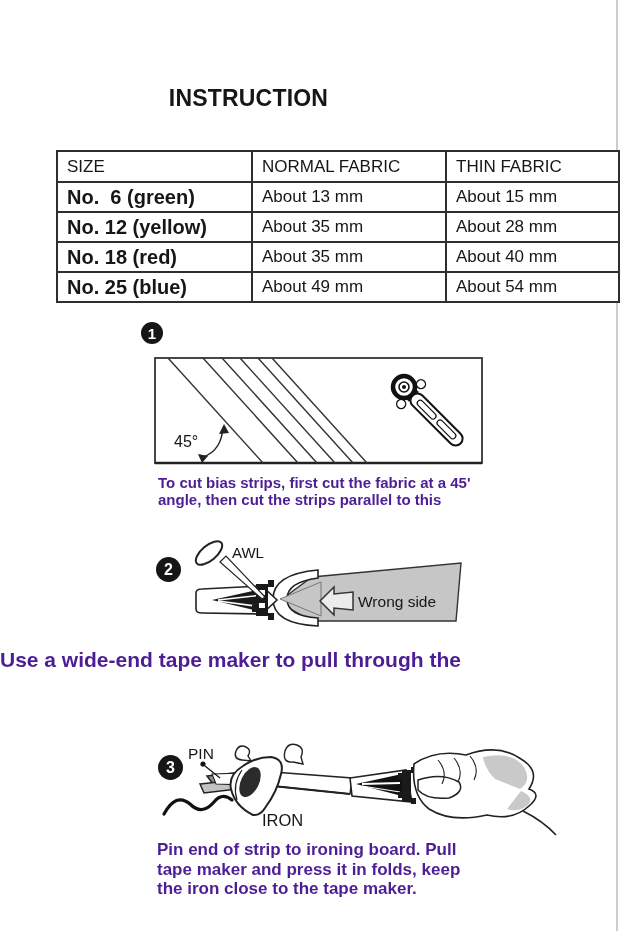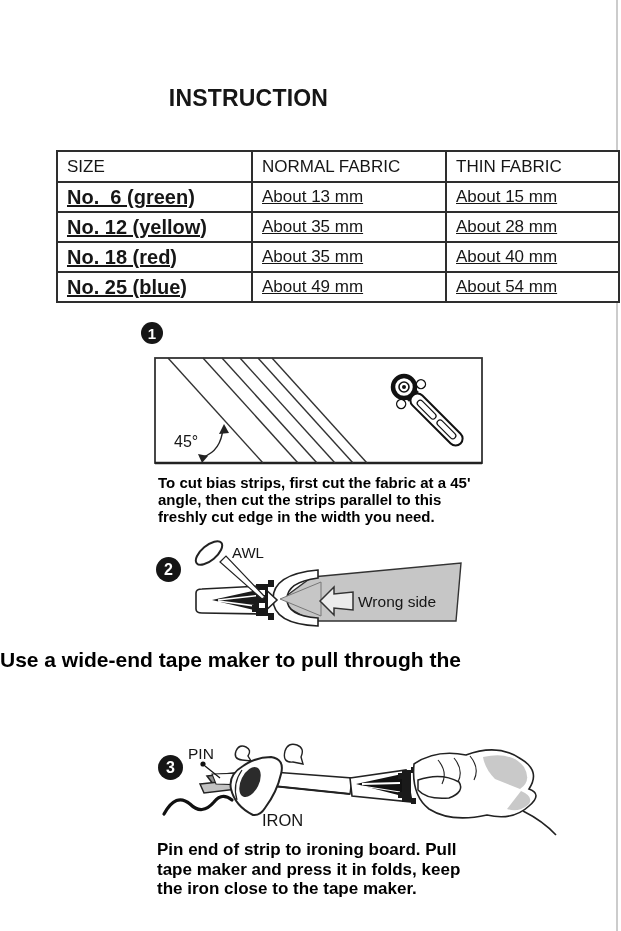--- a/index.html
+++ b/index.html
@@ -16,35 +16,35 @@
   }
   table.size-table{
     position:absolute;left:28px;top:150px;border-collapse:collapse;
     table-layout:fixed;width:562px;background:#fff;margin-left:28px;
   }
   .size-table th,.size-table td{
     border:2px solid #2e2e2e;text-align:left;vertical-align:middle;
     padding:0 0 0 9px;overflow:hidden;
   }
   .size-table th{font-weight:normal;font-size:17px;height:29px;}
-  .size-table td{font-size:17px;height:28px;text-decoration:underline;}
+  .size-table td{font-size:17px;height:28px;}
   .size-table td.col-size{font-weight:bold;font-size:20px;white-space:pre;}
   .badge{
     position:absolute;border-radius:50%;background:#161616;color:#fff;
     display:flex;align-items:center;justify-content:center;
     font-weight:bold;line-height:1;
   }
   .badge-1{left:141px;top:322px;width:22px;height:22px;font-size:15px;}
   .badge-2{left:156px;top:557px;width:25px;height:25px;font-size:16px;}
   .badge-3{left:158px;top:755px;width:25px;height:25px;font-size:16px;}
   svg.fig{position:absolute;}
   .fig1{left:150px;top:355px;}
   .fig2{left:128px;top:540px;}
   .fig3{left:150px;top:720px;}
-  .cap{position:absolute;font-weight:bold;color:#000000;}
+  .cap{position:absolute;font-weight:bold;color:#4c1d95;}
   .cap1{left:158px;top:474px;font-size:15px;line-height:17px;width:340px;}
   .cap2{left:0;top:648px;width:621px;text-align:left;font-size:21px;line-height:24px;}
   .cap3{left:157px;top:840px;font-size:17px;line-height:19.5px;width:330px;}
   svg text{font-family:"Liberation Sans","DejaVu Sans",sans-serif;fill:#161616;}
 </style>
 </head>
 <body>
 
 <div class="page">
 
@@ -121,21 +121,20 @@
       </g>
       <circle cx="254" cy="32" r="11" fill="#fff" stroke="#111" stroke-width="4.5"></circle>
       <circle cx="254" cy="32" r="5" fill="#fff" stroke="#111" stroke-width="1.6"></circle>
       <circle cx="254" cy="32" r="2" fill="#111"></circle>
     </g>
   </svg>
 
   <div class="cap cap1">
     <div>To cut bias strips, first cut the fabric at a 45'</div>
     <div>angle, then cut the strips parallel to this</div>
-    <div>freshly cut edge in the width you need.</div>
   </div>
 
   <div class="badge badge-2">2</div>
 
   <svg class="fig fig2" width="340" height="100" viewBox="0 0 340 100">
     <g>
       <polygon points="150,62 184,37 333,23 328,81 184,81" fill="#c6c6c6" stroke="#333" stroke-width="1.4"></polygon>
     </g>
     <g>
       <path d="M190,30 Q145,34 145,59 Q145,84 190,86 L190,78 Q159,76 159,59 Q159,42 190,38 Z" fill="#ffffff" stroke="#222" stroke-width="1.6"></path>

